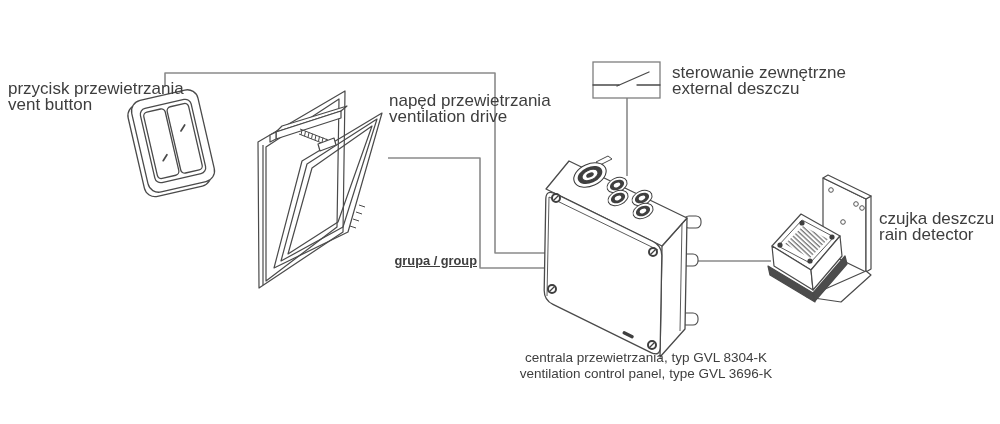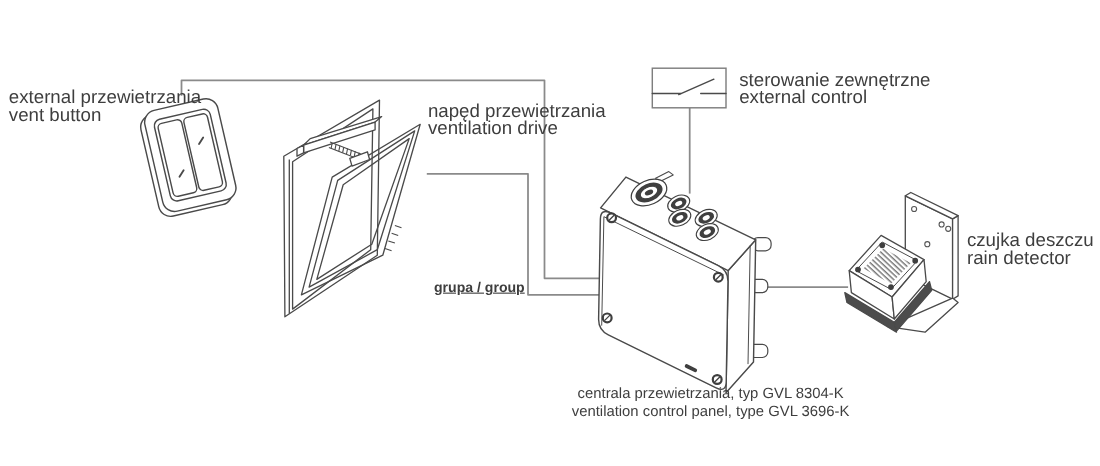--- a/index.html
+++ b/index.html
@@ -177,32 +177,32 @@
           <circle cx="810" cy="261" r="2.6"></circle>
       </g>
       <path d="M772,246 L811,270 L813,290 L774,266 Z"></path>
       <path d="M811,270 L840,236 L842,256 L813,290 Z"></path>
       <path d="M768,266 L813,293 L815,302 L770,275 Z" fill="#4c4c4c"></path>
       <path d="M813,293 L845,256 L847,264 L815,301 Z" fill="#4c4c4c"></path>
     </g>
   </svg>
 
   <div class="lbl" style="left:8px;top:81px">
-    <div>external przewietrzania</div>
+    <div>przycisk przewietrzania</div>
     <div>vent button</div>
   </div>
 
   <div class="lbl" style="left:389px;top:93px">
     <div>napęd przewietrzania</div>
     <div>ventilation drive</div>
   </div>
 
   <div class="lbl" style="left:672px;top:65px">
     <div>sterowanie zewnętrzne</div>
-    <div>external control</div>
+    <div>external deszczu</div>
   </div>
 
   <div class="lbl lbl-bold" style="left:357px;top:253px;width:120px;text-align:right">grupa / group</div>
 
   <div class="lbl" style="left:879px;top:211px">
     <div>czujka deszczu</div>
     <div>rain detector</div>
   </div>
 
   <div class="caption">

